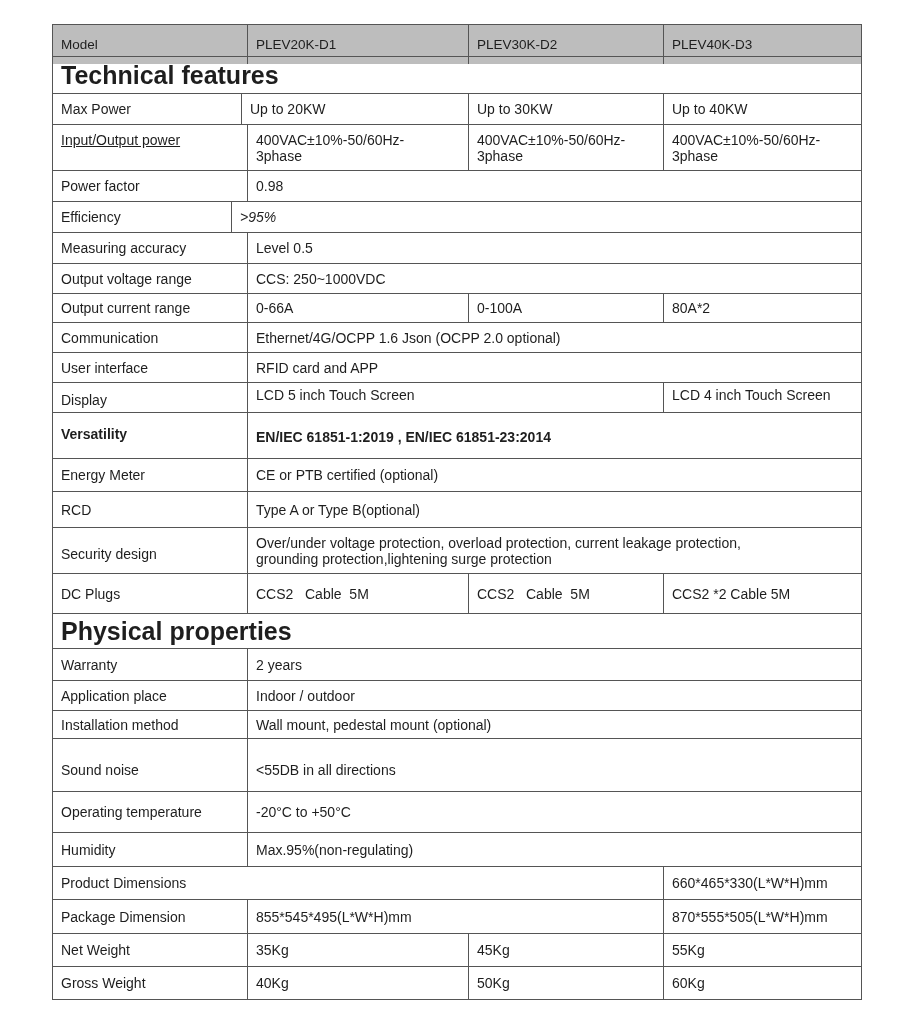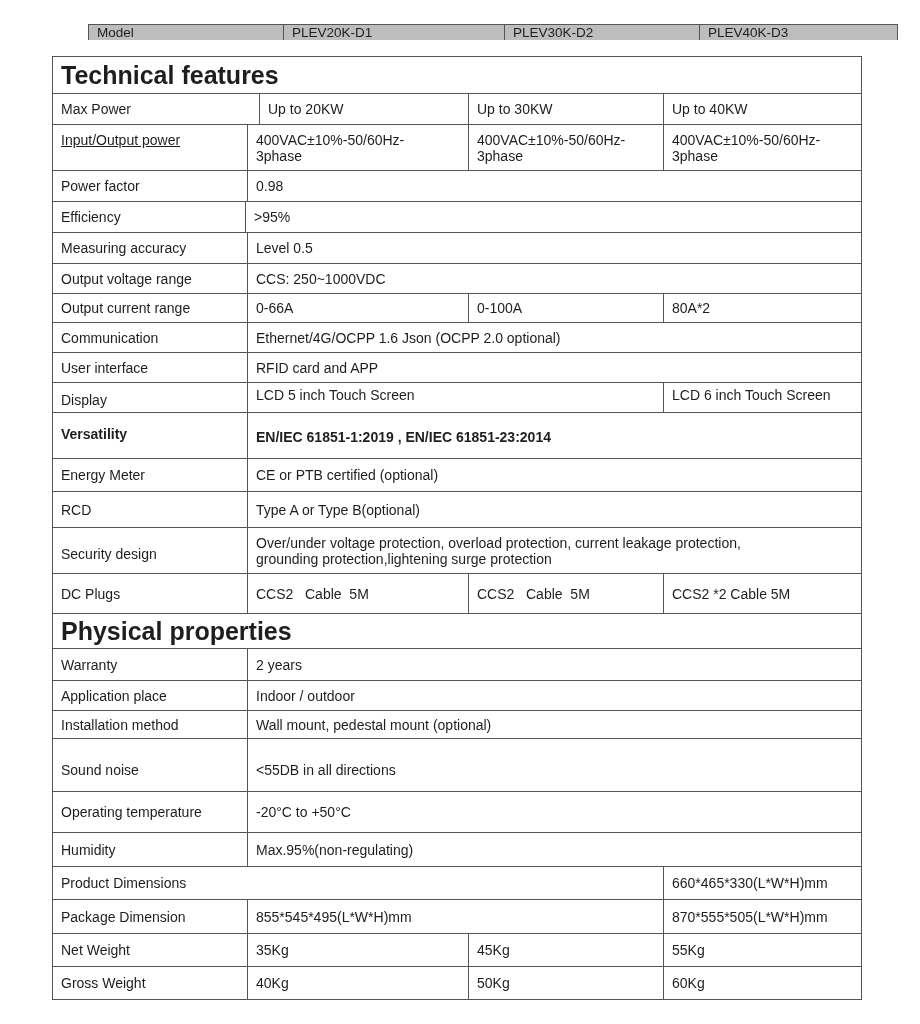--- a/index.html
+++ b/index.html
@@ -16,34 +16,34 @@
   .row.header { background:#bdbdbd; }
   .row.header .cell { font-size:13.5px; }
   .row.section .cell { font-size:25px; font-weight:bold; }
   .row.last { border-bottom:1.5px solid #555; }
 </style>
 </head>
 <body>
 
 <div id="spec-table">
 
-  <div class="row header" style="top:0;height:16px;margin-left:36px;">
+  <div class="row header" style="top:0;height:40px;">
     <div class="cell" style="left:0;width:194px;">Model</div>
     <div class="cell sep" style="left:194px;width:221px;">PLEV20K-D1</div>
     <div class="cell sep" style="left:415px;width:195px;">PLEV30K-D2</div>
     <div class="cell sep" style="left:610px;width:200px;">PLEV40K-D3</div>
   </div>
 
   <div class="row section" style="top:32px;height:37px;">
     <div class="cell" style="left:0;width:810px;">Technical features</div>
   </div>
 
   <div class="row" style="top:69px;height:31px;">
     <div class="cell" style="left:0;width:194px;">Max Power</div>
-    <div class="cell sep" style="left:206px;width:221px;">Up to 20KW</div>
+    <div class="cell sep" style="left:188px;width:221px;">Up to 20KW</div>
     <div class="cell sep" style="left:415px;width:195px;">Up to 30KW</div>
     <div class="cell sep" style="left:610px;width:200px;text-align:right;">Up to 40KW</div>
   </div>
 
   <div class="row" style="top:100px;height:46px;">
     <div class="cell" style="left:0;width:194px;align-items:flex-start;padding-top:7px;text-decoration:underline;">Input/Output power</div>
     <div class="cell sep" style="left:194px;width:221px;align-items:flex-start;padding-top:7px;">400VAC±10%-50/60Hz-
 3phase</div>
     <div class="cell sep" style="left:415px;width:195px;align-items:flex-start;padding-top:7px;">400VAC±10%-50/60Hz-
 3phase</div>
@@ -51,21 +51,21 @@
 3phase</div>
   </div>
 
   <div class="row" style="top:146px;height:31px;">
     <div class="cell" style="left:0;width:194px;">Power factor</div>
     <div class="cell sep" style="left:194px;width:616px;">0.98</div>
   </div>
 
   <div class="row" style="top:177px;height:31px;">
     <div class="cell" style="left:0;width:194px;">Efficiency</div>
-    <div class="cell sep" style="left:192px;width:616px;">&gt;95%</div>
+    <div class="cell sep" style="left:178px;width:616px;font-style:italic;">&gt;95%</div>
   </div>
 
   <div class="row" style="top:208px;height:31px;">
     <div class="cell" style="left:0;width:194px;">Measuring accuracy</div>
     <div class="cell sep" style="left:194px;width:616px;">Level 0.5</div>
   </div>
 
   <div class="row" style="top:239px;height:30px;">
     <div class="cell" style="left:0;width:194px;">Output voltage range</div>
     <div class="cell sep" style="left:194px;width:616px;">CCS: 250~1000VDC</div>
@@ -84,21 +84,21 @@
   </div>
 
   <div class="row" style="top:328px;height:30px;padding-left:10px;">
     <div class="cell" style="left:0;width:194px;">User interface</div>
     <div class="cell sep" style="left:194px;width:616px;">RFID card and APP</div>
   </div>
 
   <div class="row" style="top:358px;height:30px;">
     <div class="cell" style="left:0;width:194px;padding-top:4px;">Display</div>
     <div class="cell sep" style="left:194px;width:416px;padding-bottom:6px;">LCD 5 inch Touch Screen</div>
-    <div class="cell sep" style="left:610px;width:200px;padding-bottom:6px;">LCD 6 inch Touch Screen</div>
+    <div class="cell sep" style="left:610px;width:200px;padding-bottom:6px;">LCD 4 inch Touch Screen</div>
   </div>
 
   <div class="row" style="top:388px;height:46px;font-weight:bold;">
     <div class="cell" style="left:0;width:194px;padding-bottom:4px;">Versatility</div>
     <div class="cell sep" style="left:194px;width:616px;padding-top:2px;">EN/IEC 61851-1:2019 , EN/IEC 61851-23:2014</div>
   </div>
 
   <div class="row" style="top:434px;height:33px;">
     <div class="cell" style="left:0;width:194px;">Energy Meter</div>
     <div class="cell sep" style="left:194px;width:616px;">CE or PTB certified (optional)</div>

